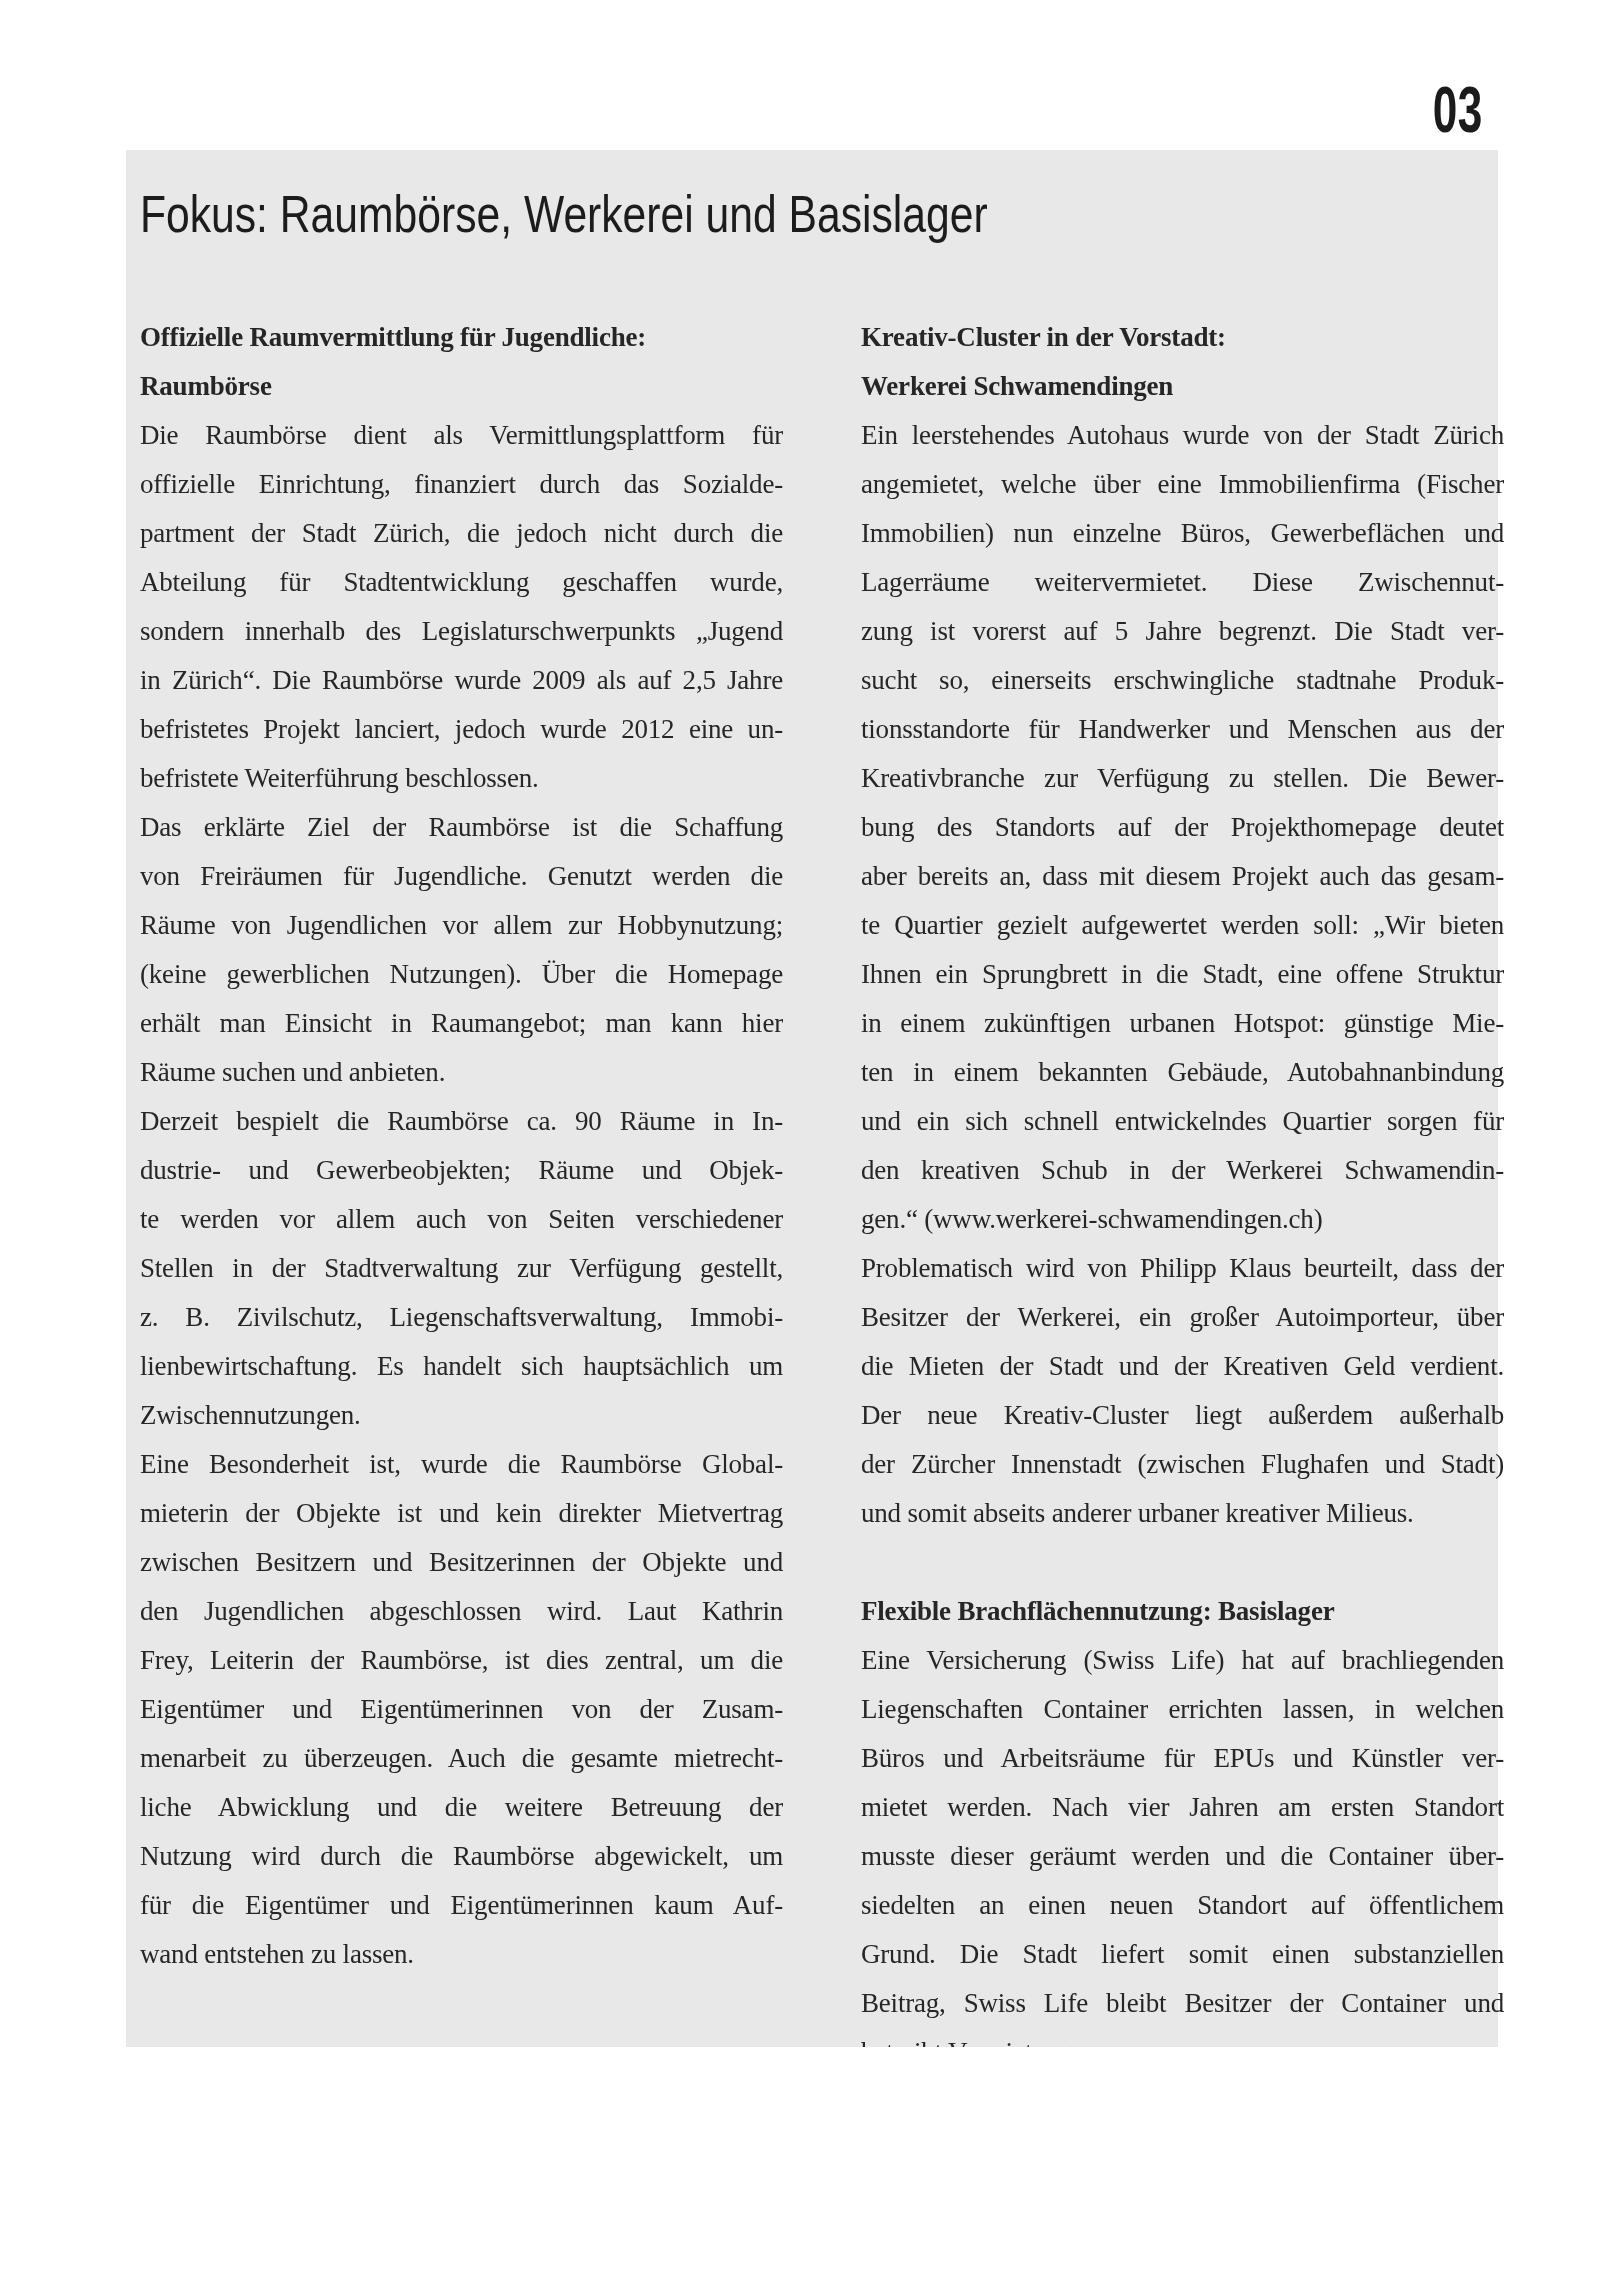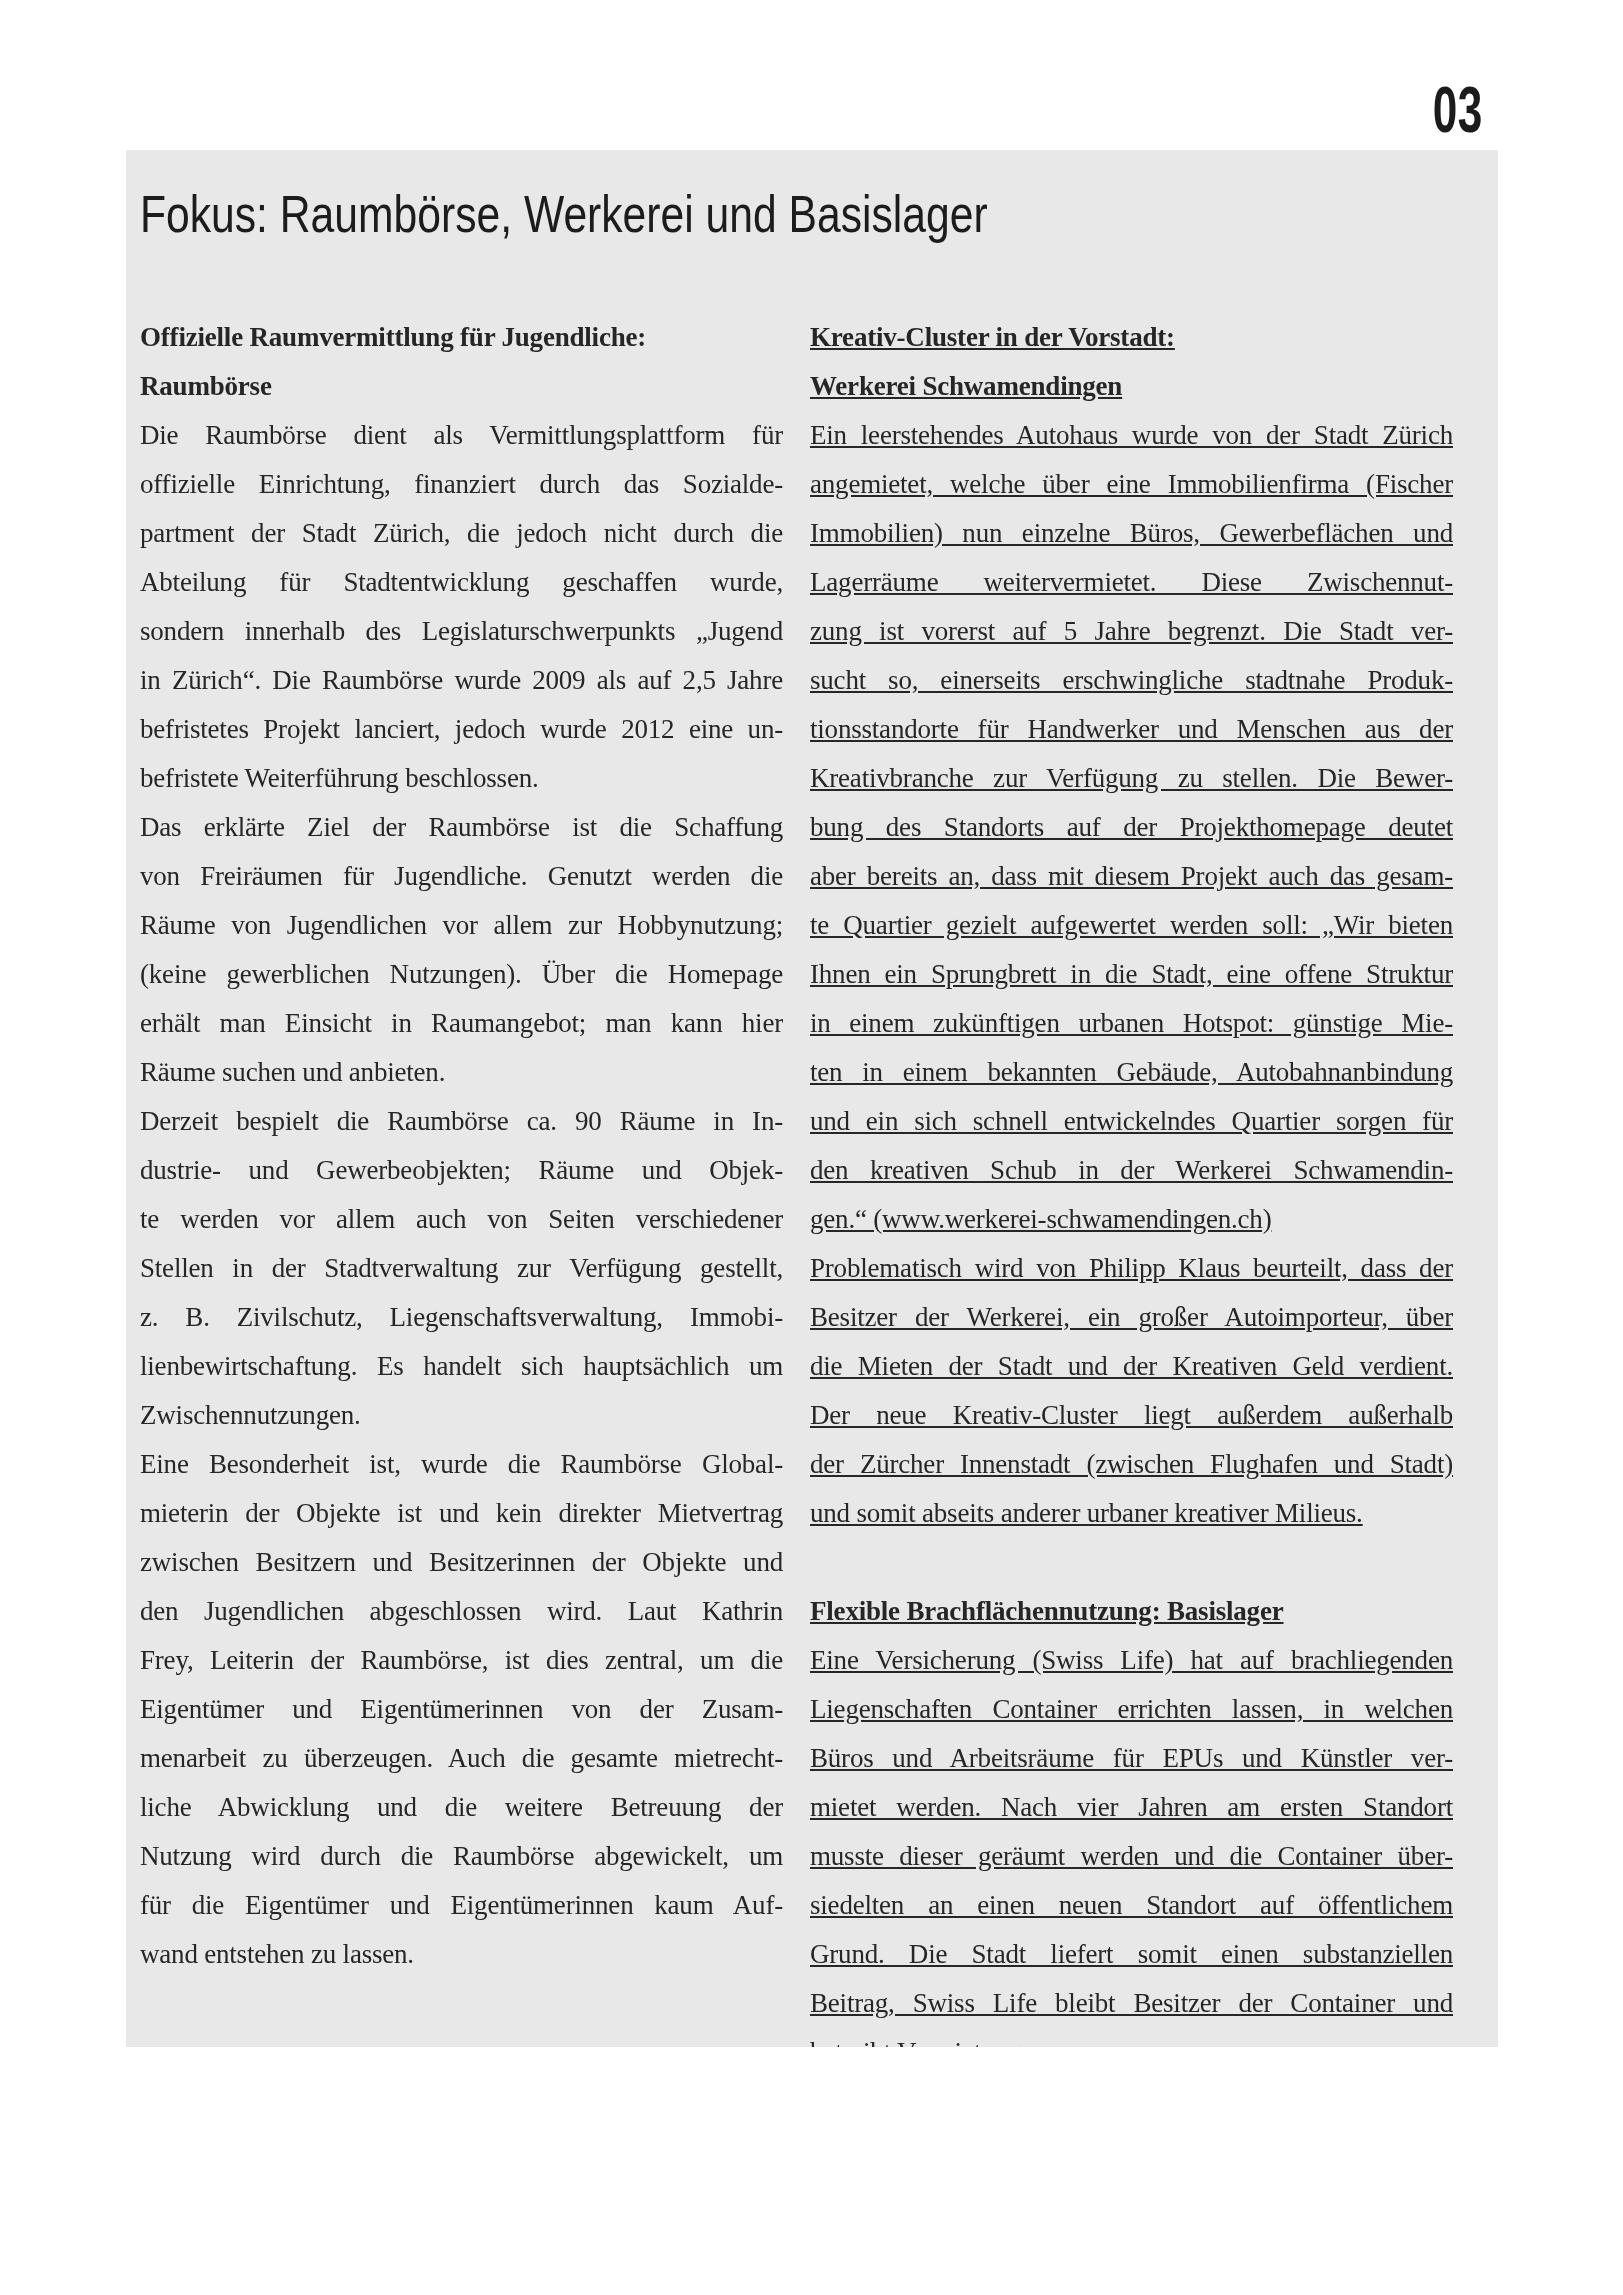--- a/index.html
+++ b/index.html
@@ -52,21 +52,21 @@
   }
   .col {
     position: absolute;
     top: 313px;
     width: 643px;
     font-size: 27px;
     line-height: 49px;
     letter-spacing: -0.2px;
   }
   .col-left  { left: 140px; }
-  .col-right { left: 810px; text-decoration: underline; }
+  .col-right { left: 861px; }
   .line {
     height: 49px;
     overflow: hidden;
   }
   .para .line {
     text-align: justify;
     text-align-last: justify;
   }
   .para .line.last {
     text-align-last: left;

